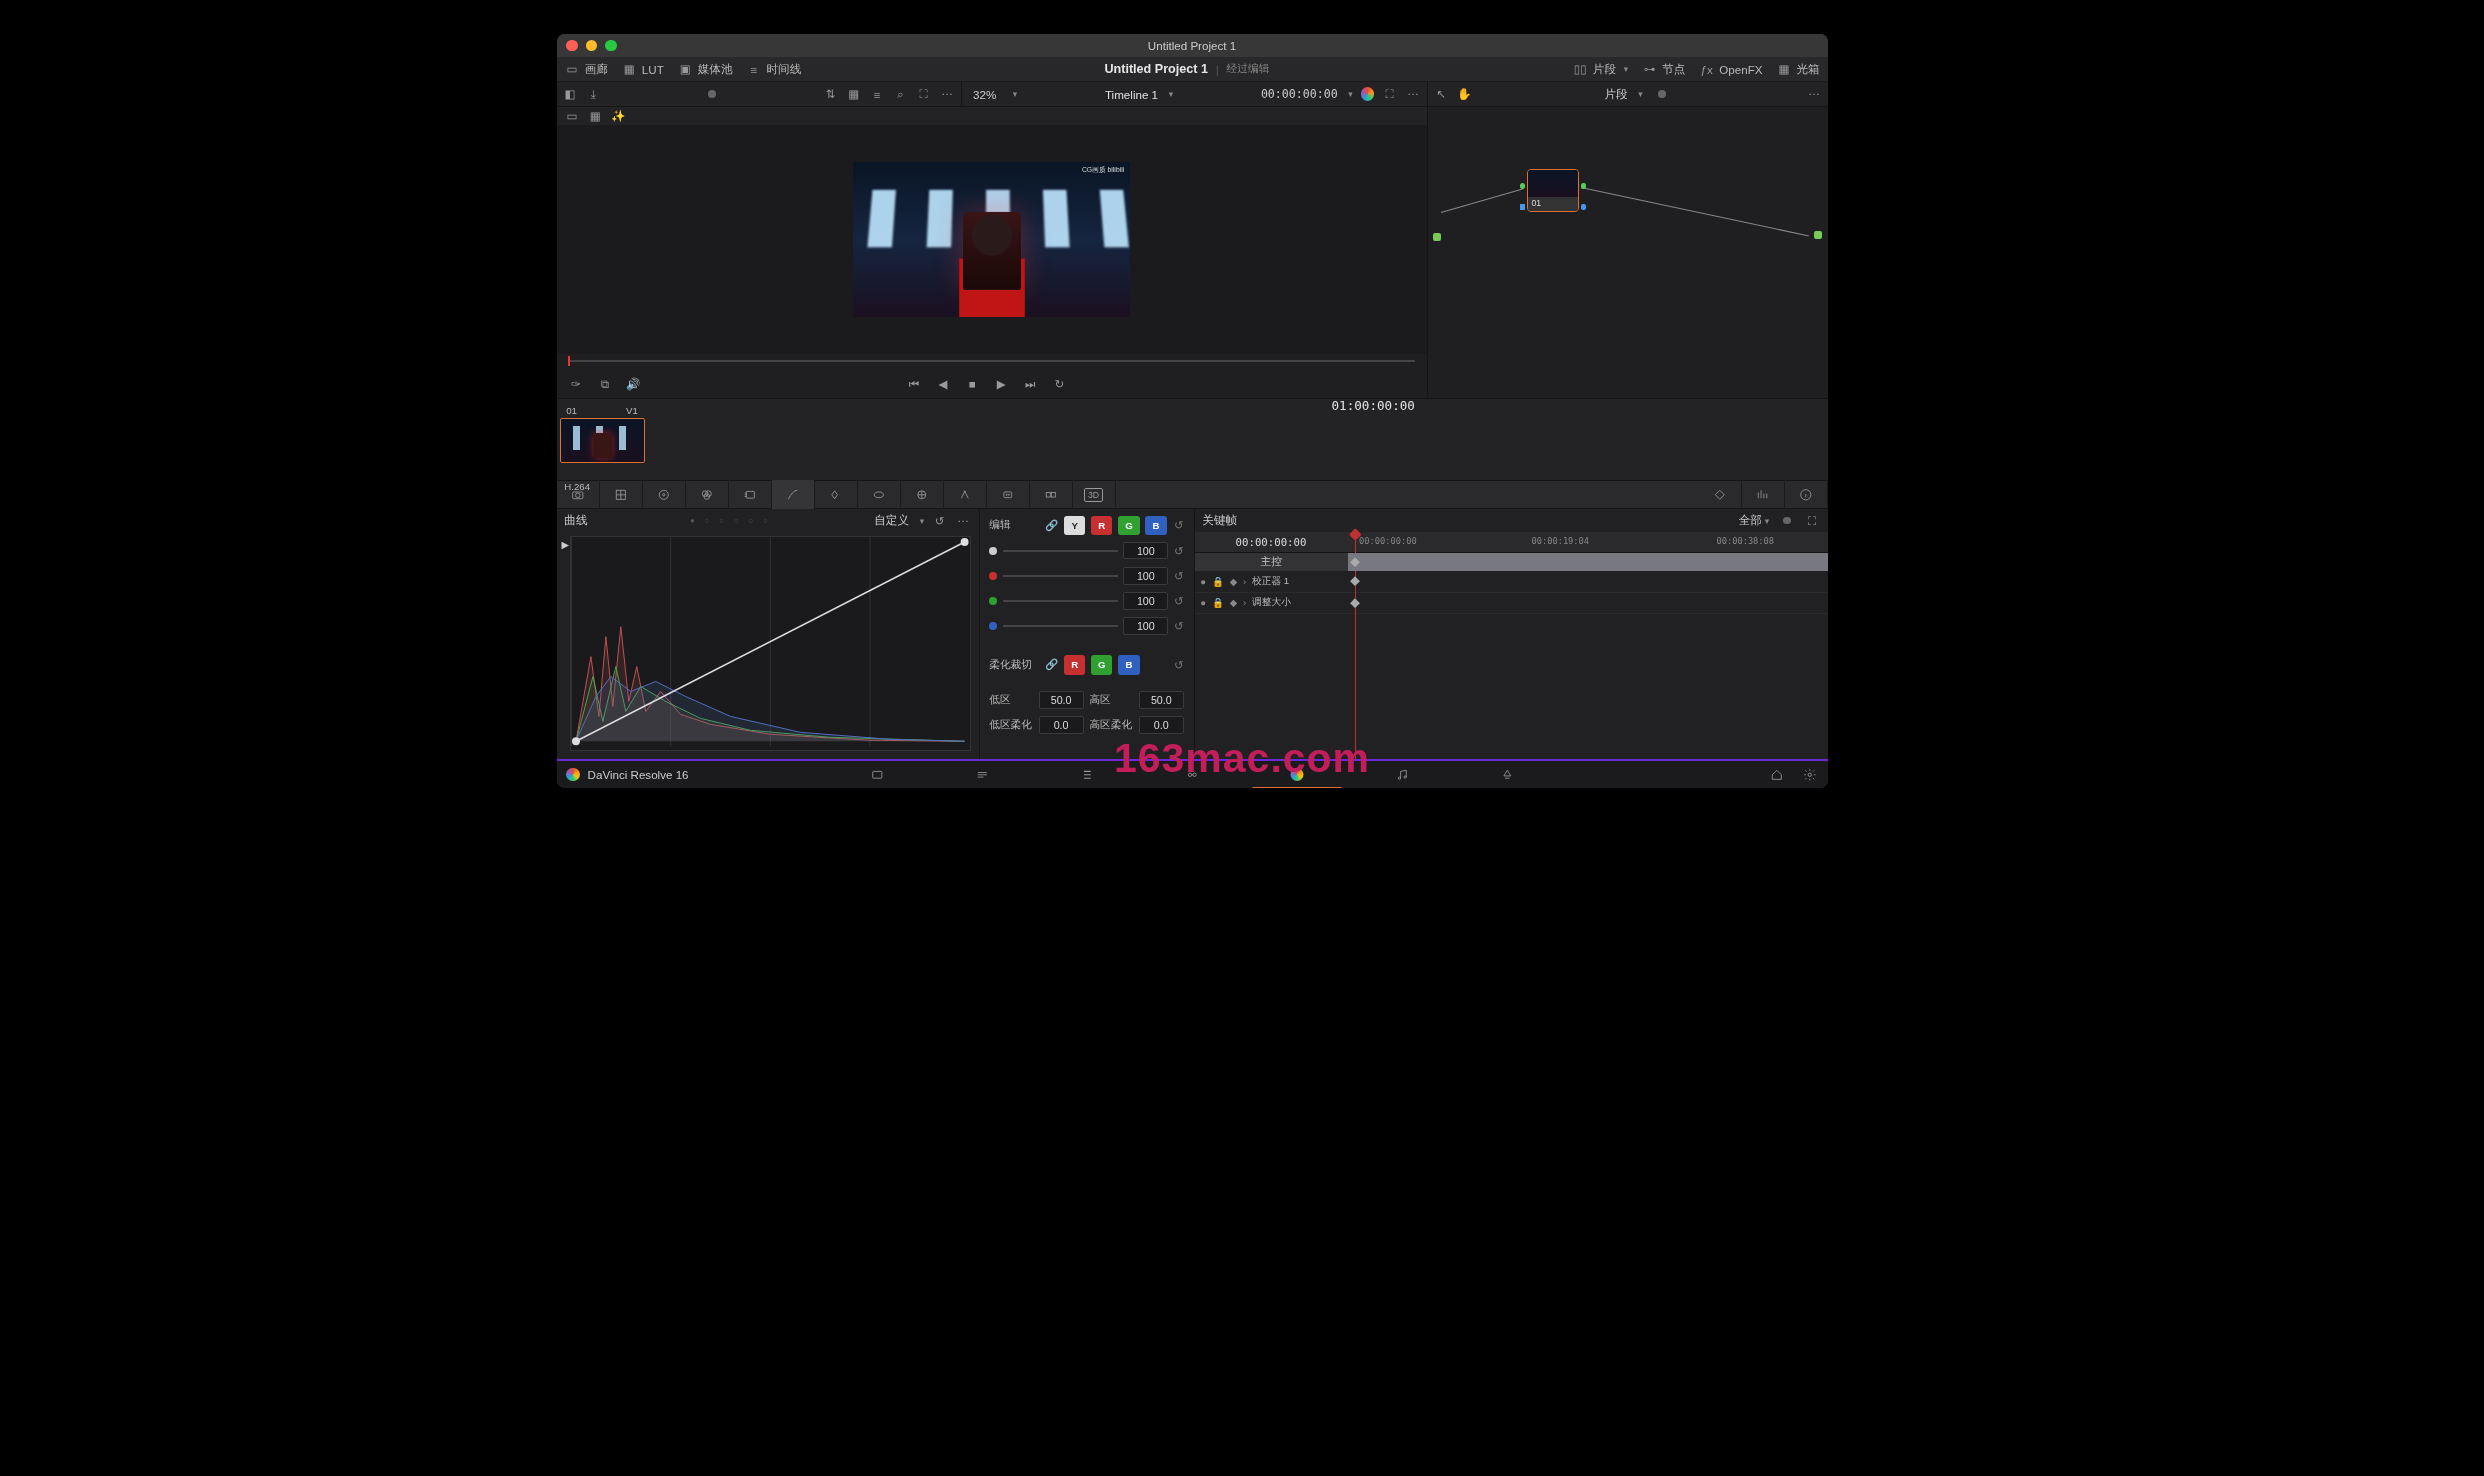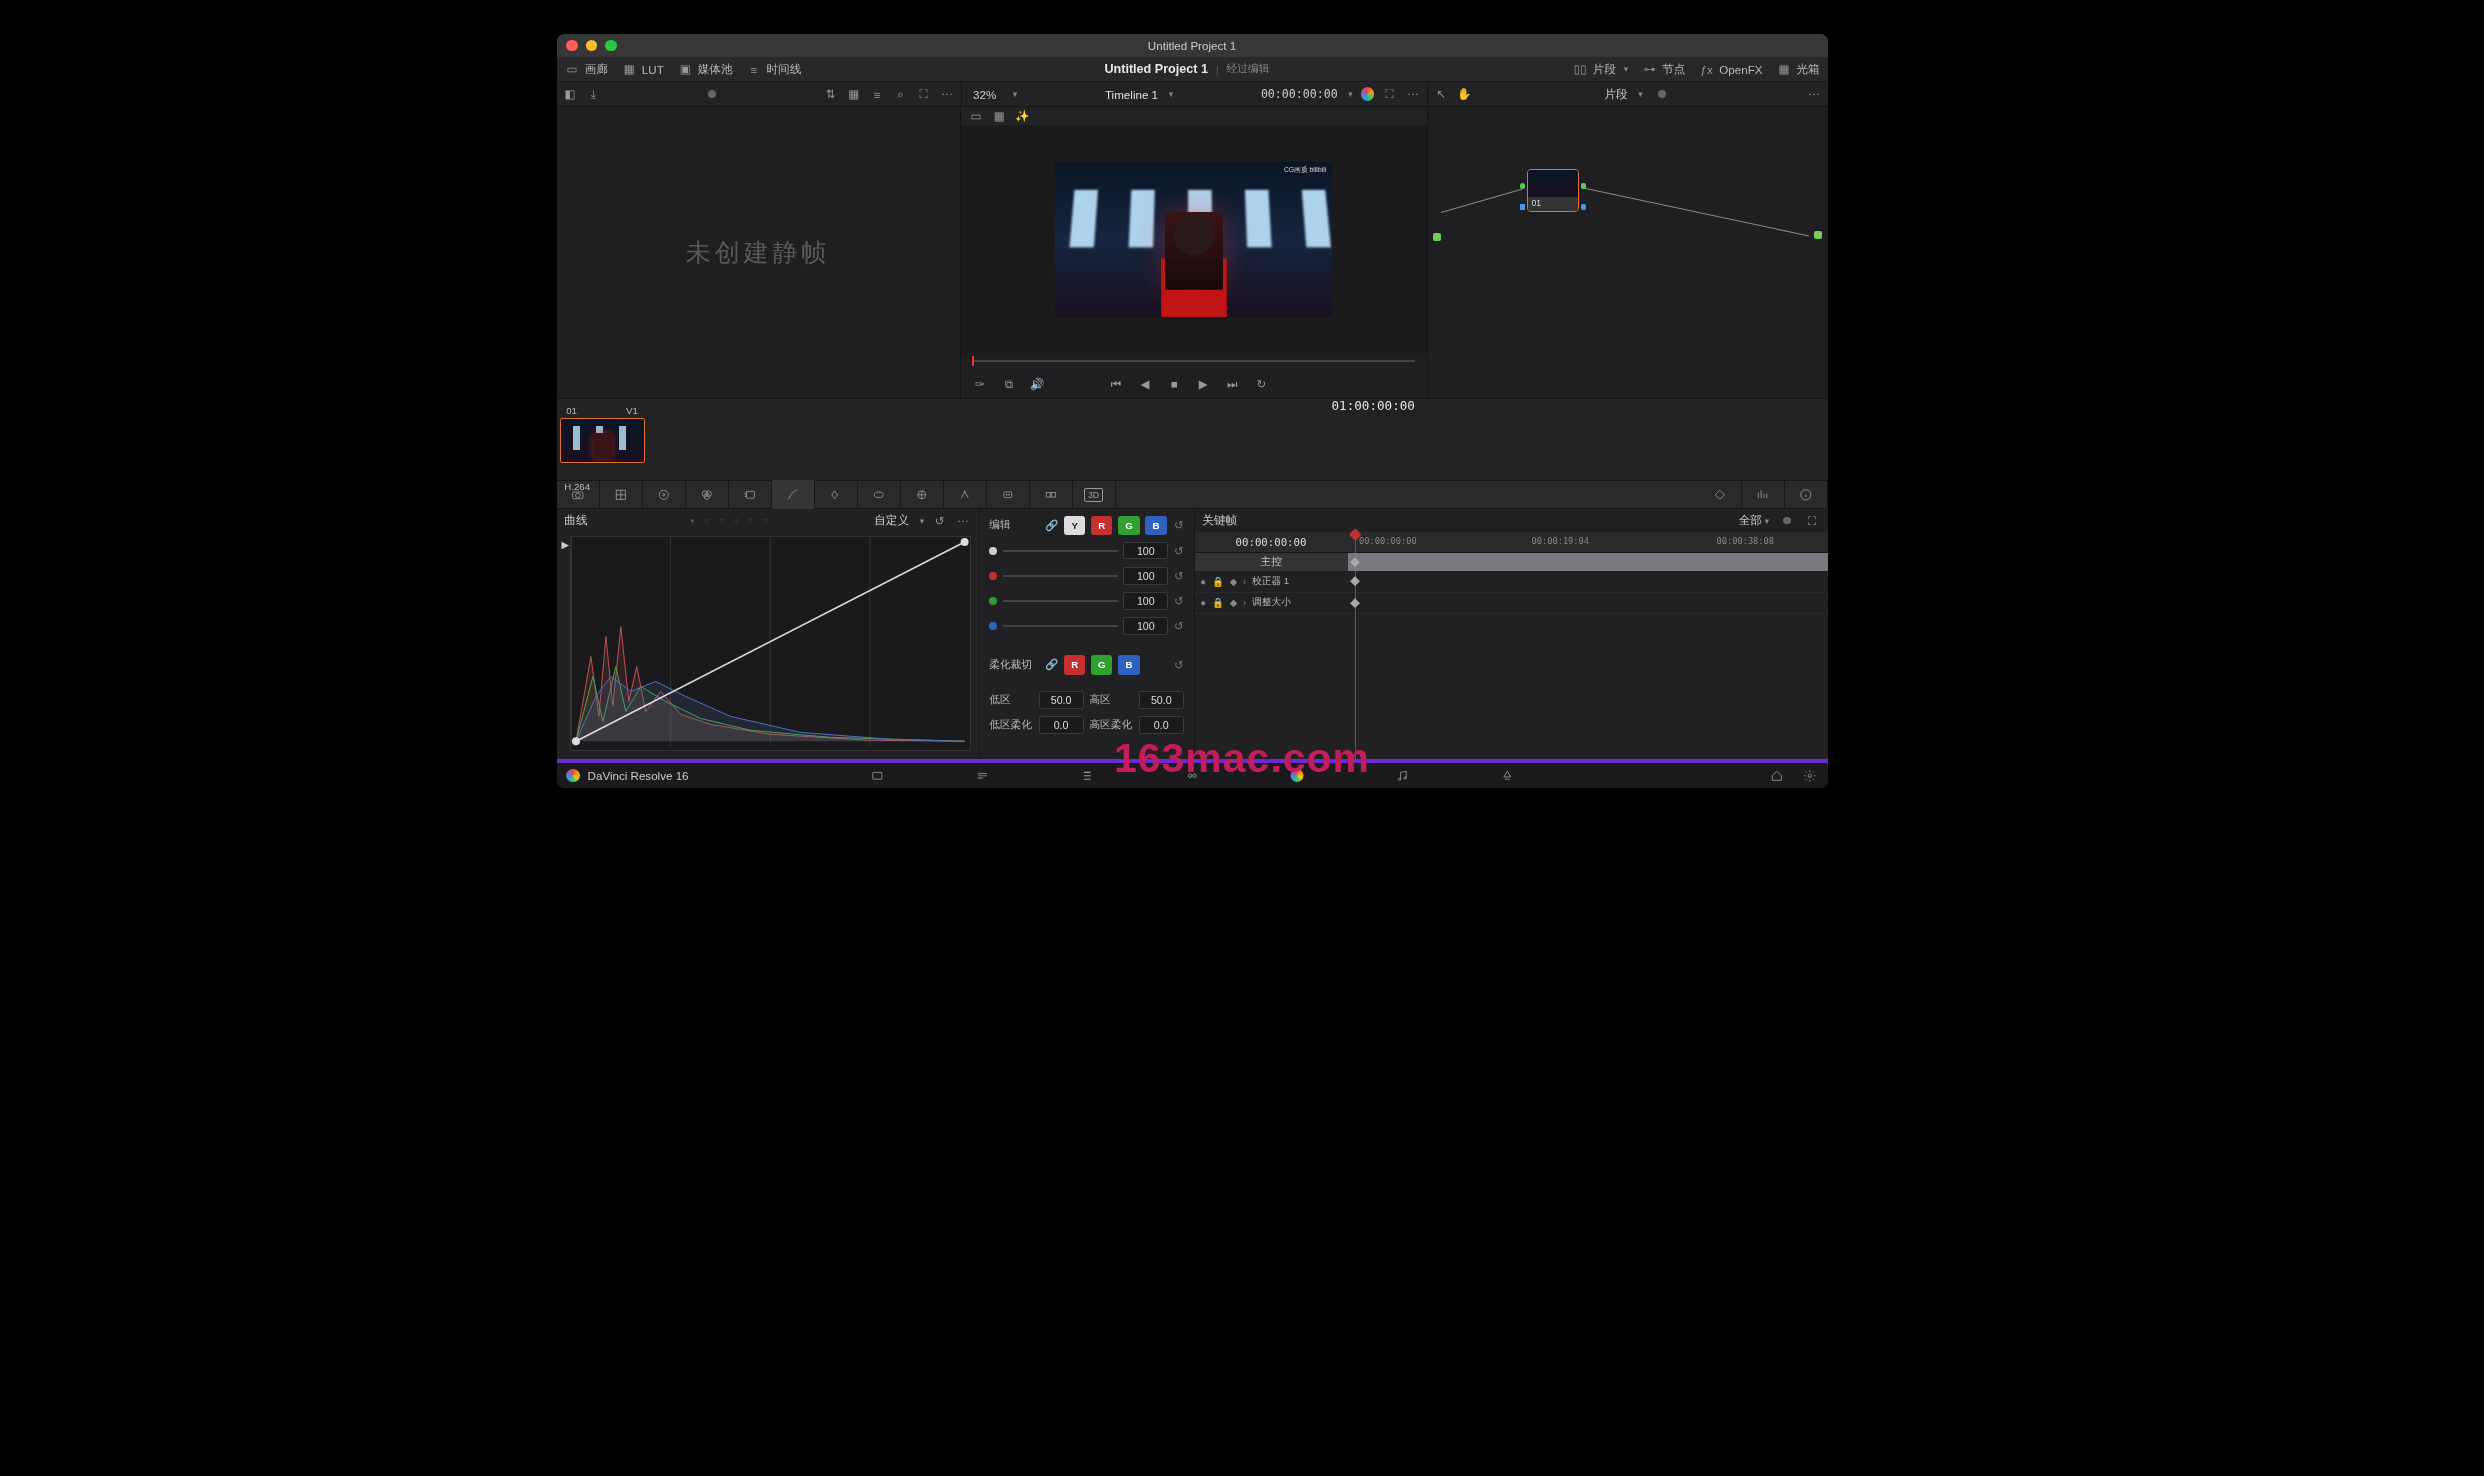--- a/index.html
+++ b/index.html
@@ -91,21 +91,21 @@
 .playhead { position:absolute; top:0; bottom:-213px; width:1px; background:#c03030; left:7.8px; }
 .playhead::before { content:""; position:absolute; top:-1.9px; left:-3.9px; width:8.7px; height:8.7px; background:#c03030; border-radius:1.9px; transform:rotate(45deg); }
 .ruler-tick { position:absolute; top:3.9px; color:#888; font-size:8.7px; font-family:monospace; }
 .master-row { display:flex; align-items:center; height:18px; background:#333336; }
 .track-label-cell { width:153px; padding-left:66px; color:#ccc; font-size:10.7px; }
 .track-lane { flex:1; height:100%; background:#787880; position:relative; }
 .kf-row { display:flex; align-items:center; height:21.3px; border-bottom:1px solid #2a2a2c; }
 .kf-controls { width:153px; display:flex; align-items:center; gap:5.8px; padding-left:5.8px; color:#888; font-size:9.7px; }
 .kf-track { flex:1; height:100%; position:relative; }
 .kf-diamond { position:absolute; left:7.8px; top:50%; width:6.8px; height:6.8px; background:#aaa; transform:translate(-50%,-50%) rotate(45deg); }
-.bottombar { height:29px; background:#1b1b1d; border-top:4px solid #6d28d9; display:flex; align-items:center; padding:0 9.7px; }
+.bottombar { height:29px; background:#1b1b1d; border-top:2px solid #6d28d9; display:flex; align-items:center; padding:0 9.7px; }
 .bb-logo { width:13.6px; height:13.6px; border-radius:50%; background:conic-gradient(#e74c3c,#f39c12,#f1c40f,#2ecc71,#3498db,#9b59b6,#e74c3c); margin-right:7.8px; }
 .bb-name { color:#ccc; font-size:11.6px; }
 .bb-pages { position:absolute; left:50%; transform:translateX(-50%); display:flex; gap:0; }
 .page-btn { width:105px; height:29px; display:flex; align-items:center; justify-content:center; cursor:pointer; position:relative; }
 .page-btn.active::after { content:""; position:absolute; bottom:0; left:7.8px; right:7.8px; height:1.9px; background:#e07030; }
 .bb-right { margin-left:auto; display:flex; gap:17.5px; }
 .watermark { position:absolute; bottom:5.8px; left:50%; transform:translateX(-50%); font-size:41px; font-weight:800; color:#c41e5a; letter-spacing:1px; font-family:Arial,sans-serif; }
 .outer { position:relative; width:1371px; }
 svg.ic { width:13.6px; height:13.6px; fill:none; stroke:#999; stroke-width:1.5; }
 .chev { font-size:8.7px; color:#888; margin-left:2.9px; }
@@ -206,23 +206,20 @@
       <span style="flex:1"></span>
       <span style="color:#ccc;">片段</span>
           <span class="chev">▾</span>
       <span style="width:7.8px;height:7.8px;border-radius:50%;background:#666;margin:0 7.8px;"></span>
       <span style="flex:1"></span>
       <span class="ico">⋯</span>
     </div>
   </div>
 
   <div class="mid-row">
-    <div class="gallery">
-      <div class="gallery-placeholder">未创建静帧</div>
-    </div>
     <div class="viewer">
       <div class="viewer-top">
         <span class="ico">▭</span>
         <span class="ico">▦</span>
         <span class="ico">✨</span>
       </div>
       <div class="viewer-img">
         <div class="preview">
           <span class="watermark-p">CG画质  bilibili</span>
         </div>

